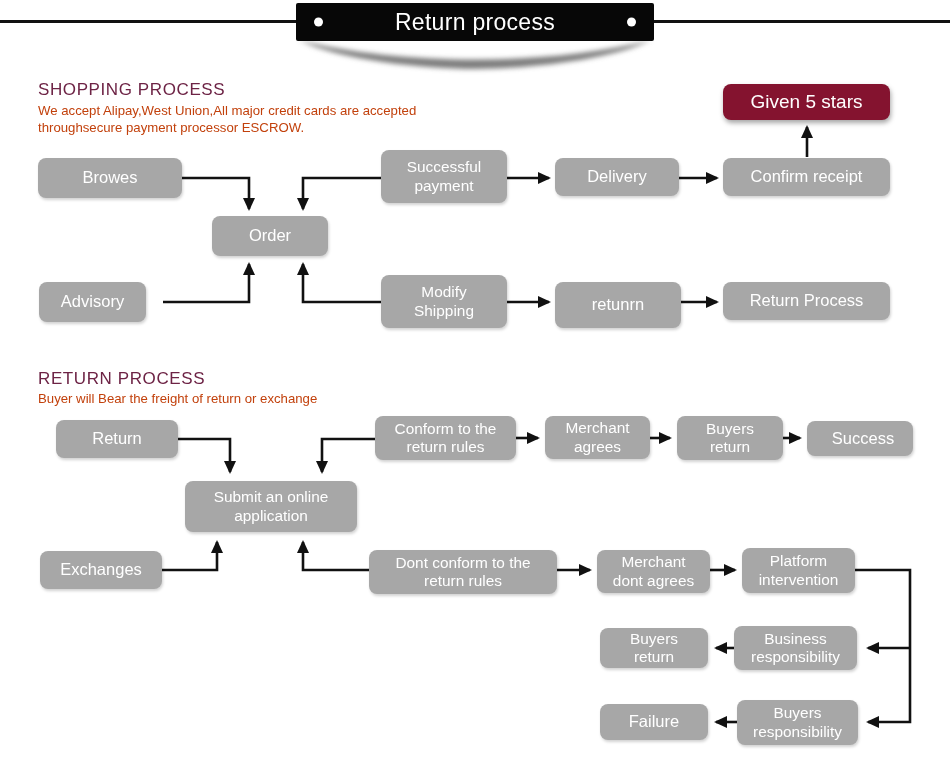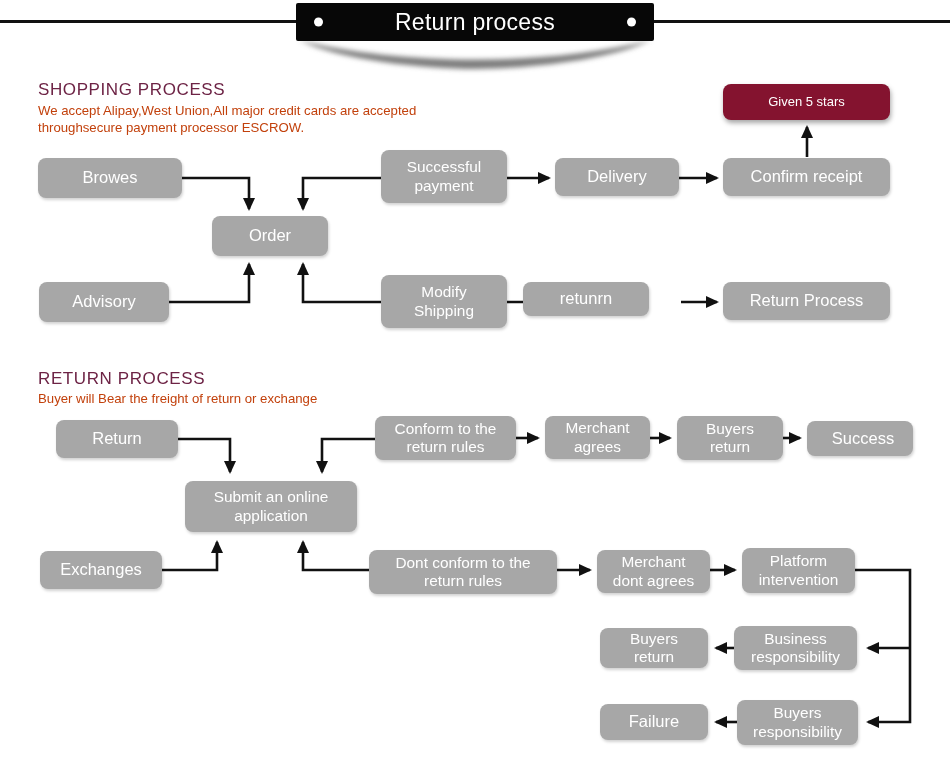--- a/index.html
+++ b/index.html
@@ -32,21 +32,21 @@
   }
   
   .node{
     position:absolute;background:#a7a7a7;color:#ffffff;border-radius:8px;
     display:flex;align-items:center;justify-content:center;text-align:center;
     font-size:16.5px;line-height:1.18;padding:0 10px;box-sizing:border-box;
     box-shadow:1px 2px 3px rgba(0,0,0,0.18);z-index:5;
   }
   .node.multi{font-size:15.4px;}
   .node.maroon{
-    background:#84132f;font-size:13px;
+    background:#84132f;font-size:19px;
     box-shadow:1px 3px 5px rgba(0,0,0,0.35);
   }
   
   .edges-svg{position:absolute;left:0;top:0;z-index:4;}
   .edges-svg polyline,.edges-svg line{fill:none;stroke:#111111;stroke-width:2.6;}
 </style>
 </head>
 <body>
 
 <div class="banner-rule"></div>
@@ -100,27 +100,27 @@
   <line x1="557" y1="570" x2="590" y2="570" marker-end="url(#ah)"></line>
   <line x1="710" y1="570" x2="735" y2="570" marker-end="url(#ah)"></line>
   <polyline points="855,570 910,570 910,722 868,722" marker-end="url(#ah)"></polyline>
   <line x1="910" y1="648" x2="868" y2="648" marker-end="url(#ah)"></line>
   <line x1="734" y1="648" x2="716" y2="648" marker-end="url(#ah)"></line>
   <line x1="737" y1="722" x2="716" y2="722" marker-end="url(#ah)"></line>
 </svg>
 
 <div class="node" style="left:38px;top:158px;width:144px;height:40px;">Browes</div>
 <div class="node" style="left:212px;top:216px;width:116px;height:40px;">Order</div>
-<div class="node" style="left:39px;top:282px;width:130px;height:40px;">Advisory</div>
+<div class="node" style="left:39px;top:282px;width:107px;height:40px;">Advisory</div>
 <div class="node multi" style="left:381px;top:150px;width:126px;height:53px;">Successful payment</div>
 <div class="node" style="left:555px;top:158px;width:124px;height:38px;">Delivery</div>
 <div class="node" style="left:723px;top:158px;width:167px;height:38px;">Confirm receipt</div>
 <div class="node maroon" style="left:723px;top:84px;width:167px;height:36px;">Given 5 stars</div>
 <div class="node multi" style="left:381px;top:275px;width:126px;height:53px;">Modify Shipping</div>
-<div class="node" style="left:523px;top:282px;width:126px;height:34px;">retunrn</div>
+<div class="node" style="left:555px;top:282px;width:126px;height:46px;">retunrn</div>
 <div class="node" style="left:723px;top:282px;width:167px;height:38px;">Return Process</div>
 
 <div class="node" style="left:56px;top:420px;width:122px;height:38px;">Return</div>
 <div class="node multi" style="left:185px;top:481px;width:172px;height:51px;">Submit an online application</div>
 <div class="node" style="left:40px;top:551px;width:122px;height:38px;">Exchanges</div>
 <div class="node multi" style="left:375px;top:416px;width:141px;height:44px;">Conform to the return rules</div>
 <div class="node multi" style="left:545px;top:416px;width:105px;height:43px;">Merchant agrees</div>
 <div class="node multi" style="left:677px;top:416px;width:106px;height:44px;">Buyers return</div>
 <div class="node" style="left:807px;top:421px;width:106px;height:35px;padding-left:16px;">Success</div>
 <div class="node multi" style="left:369px;top:550px;width:188px;height:44px;">Dont conform to the return rules</div>

